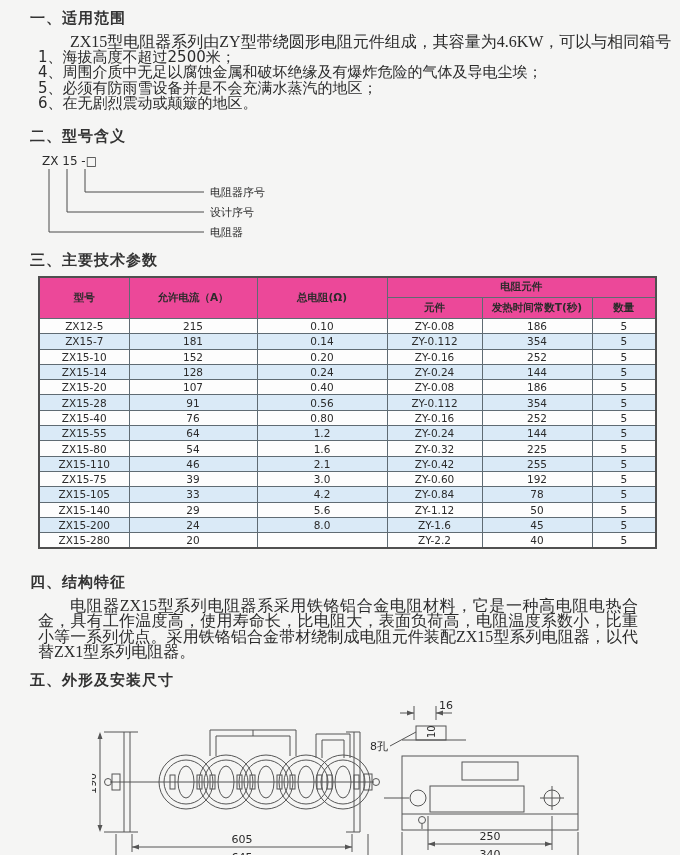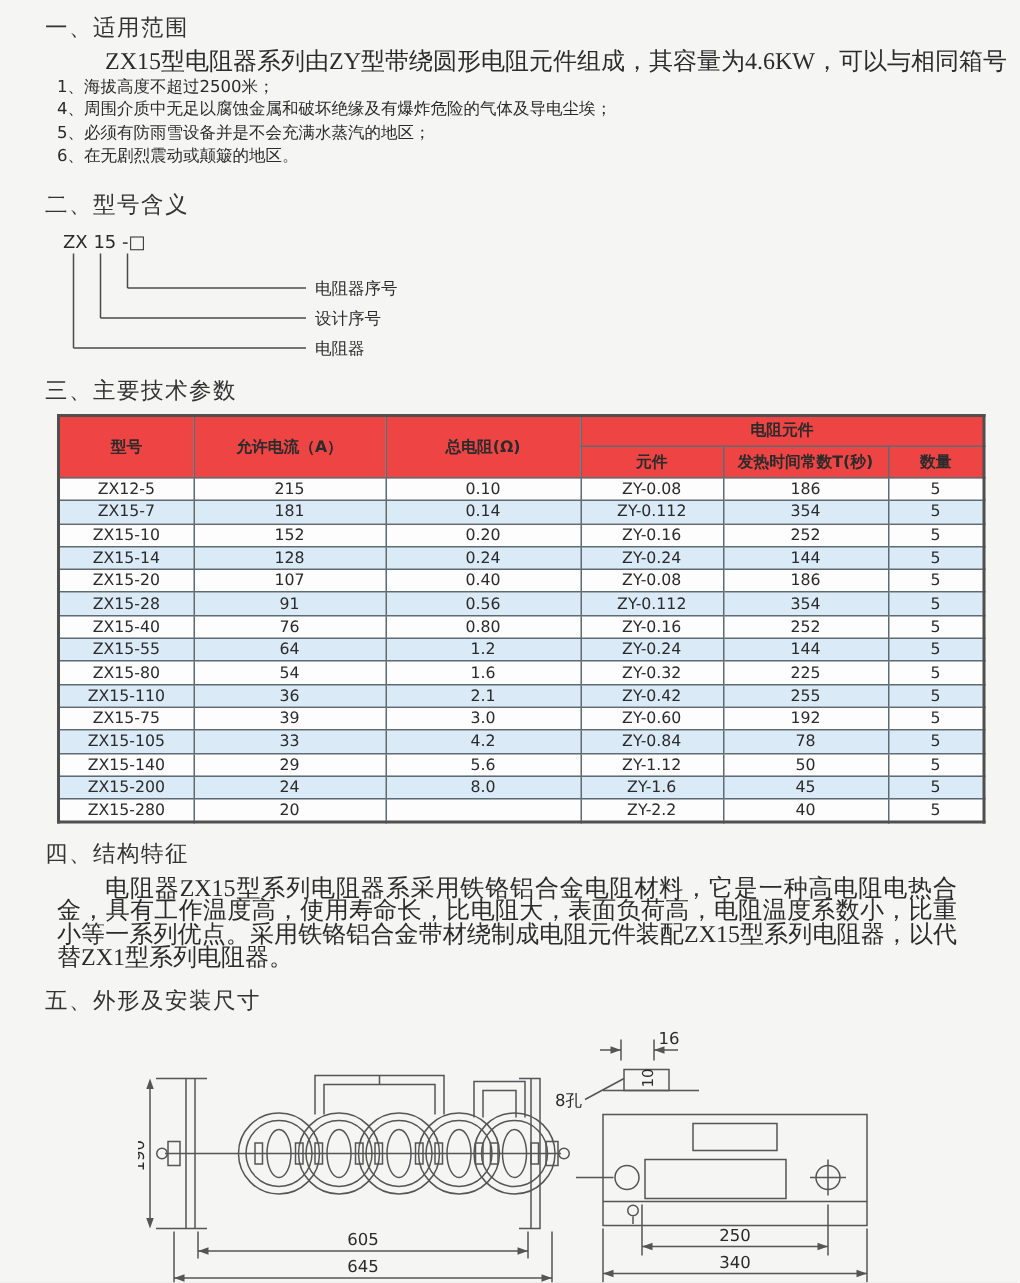--- a/index.html
+++ b/index.html
@@ -6,42 +6,42 @@
   html,body { background:#e8e8e8; }
   .page {
     width:680px; height:855px; margin:0 auto;
     background:#f5f5f4;
     font-family:"DejaVu Sans","Liberation Sans",sans-serif;
     color:#2b2b2b;
     position:relative; overflow:hidden;
     padding-top:8px;
   }
   .sec-heading {
-    font-size:15px; font-weight:normal; color:#333;
+    font-size:15px; font-weight:bold; color:#333;
     margin:0 0 6px 30px; line-height:20px; letter-spacing:1px;
   }
   .body-text { font-size:16px; line-height:15.5px; margin-left:38px;font-family:Liberation Serif, serif; }
   .intro-line1 { text-indent:2em; }
-  .cond-list { margin-left:38px; font-size:11px; line-height:15.5px; }
+  .cond-list { margin-left:38px; font-size:15px; line-height:15.5px; }
   .gap-s { height:10px; } .gap-m { height:14px; }
 
   
   .model-svg { display:block; margin-left:34px; }
   .model-svg text { font-size:11px; fill:#2b2b2b; }
   .model-svg .code { font-size:12px; }
   .model-svg line { stroke:#4a4a4a; stroke-width:1; }
 
   
   table.params {
     border-collapse:collapse; margin-left:38px; width:617px;
     font-size:10.5px; text-align:center; color:#2b2b2b;
     border:2px solid #4f4f4f; table-layout:fixed;
   }
   table.params th, table.params td { border:1px solid #5f6b73; font-weight:normal; }
-  table.params thead th { background:#ef4444; height:21px; font-weight:bold; }
+  table.params thead th { background:#ec4899; height:21px; font-weight:bold; }
   table.params td { height:15.3px; padding:0; background:#fdfdfd; }
   table.params tbody tr:nth-child(even) td { background:#daeaf7; }
 
   
   .drawings { position:relative; height:188px; margin-top:4px; }
   .dw { position:absolute; }
   .dw path, .dw line, .dw rect, .dw circle, .dw ellipse {
     fill:none; stroke:#555; stroke-width:1;
   }
   .dw polygon { fill:#555; stroke:none; }
@@ -170,21 +170,21 @@
         <tr>
           <td>ZX15-80</td>
           <td>54</td>
           <td>1.6</td>
           <td>ZY-0.32</td>
           <td>225</td>
           <td>5</td>
         </tr>
         <tr>
           <td>ZX15-110</td>
-          <td>36</td>
+          <td>46</td>
           <td>2.1</td>
           <td>ZY-0.42</td>
           <td>255</td>
           <td>5</td>
         </tr>
         <tr>
           <td>ZX15-75</td>
           <td>39</td>
           <td>3.0</td>
           <td>ZY-0.60</td>
@@ -221,21 +221,21 @@
           <td></td>
           <td>ZY-2.2</td>
           <td>40</td>
           <td>5</td>
         </tr>
       </tbody>
   </table>
 
   <div class="gap-s"></div>
 
-  <h2 class="sec-heading" style="margin-top:0">四、结构特征</h2>
+  <h2 class="sec-heading" style="margin-top:13px">四、结构特征</h2>
   <p class="body-text" style="text-indent:2em; width:600px; text-align:justify;">电阻器ZX15型系列电阻器系采用铁铬铝合金电阻材料，它是一种高电阻电热合金，具有工作温度高，使用寿命长，比电阻大，表面负荷高，电阻温度系数小，比重小等一系列优点。采用铁铬铝合金带材绕制成电阻元件装配ZX15型系列电阻器，以代替ZX1型系列电阻器。</p>
 
   <div class="gap-s"></div>
 
   <h2 class="sec-heading">五、外形及安装尺寸</h2>
 
   <div class="drawings">
 
     <svg class="dw" style="left:92px; top:24px;" width="300" height="158" viewBox="0 0 300 158">
 

